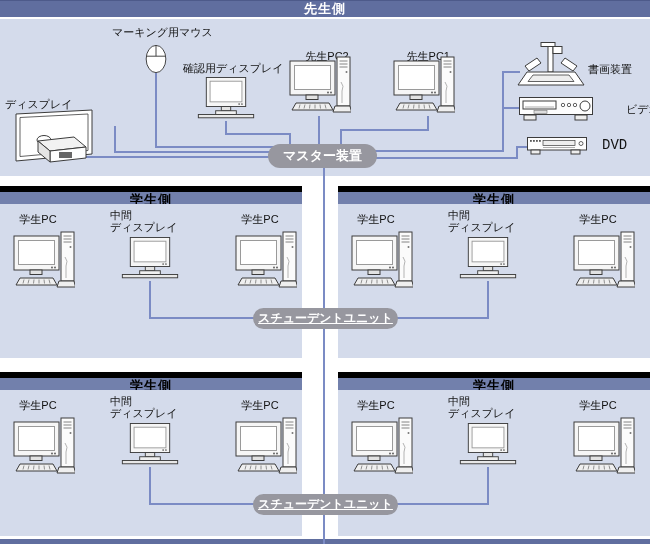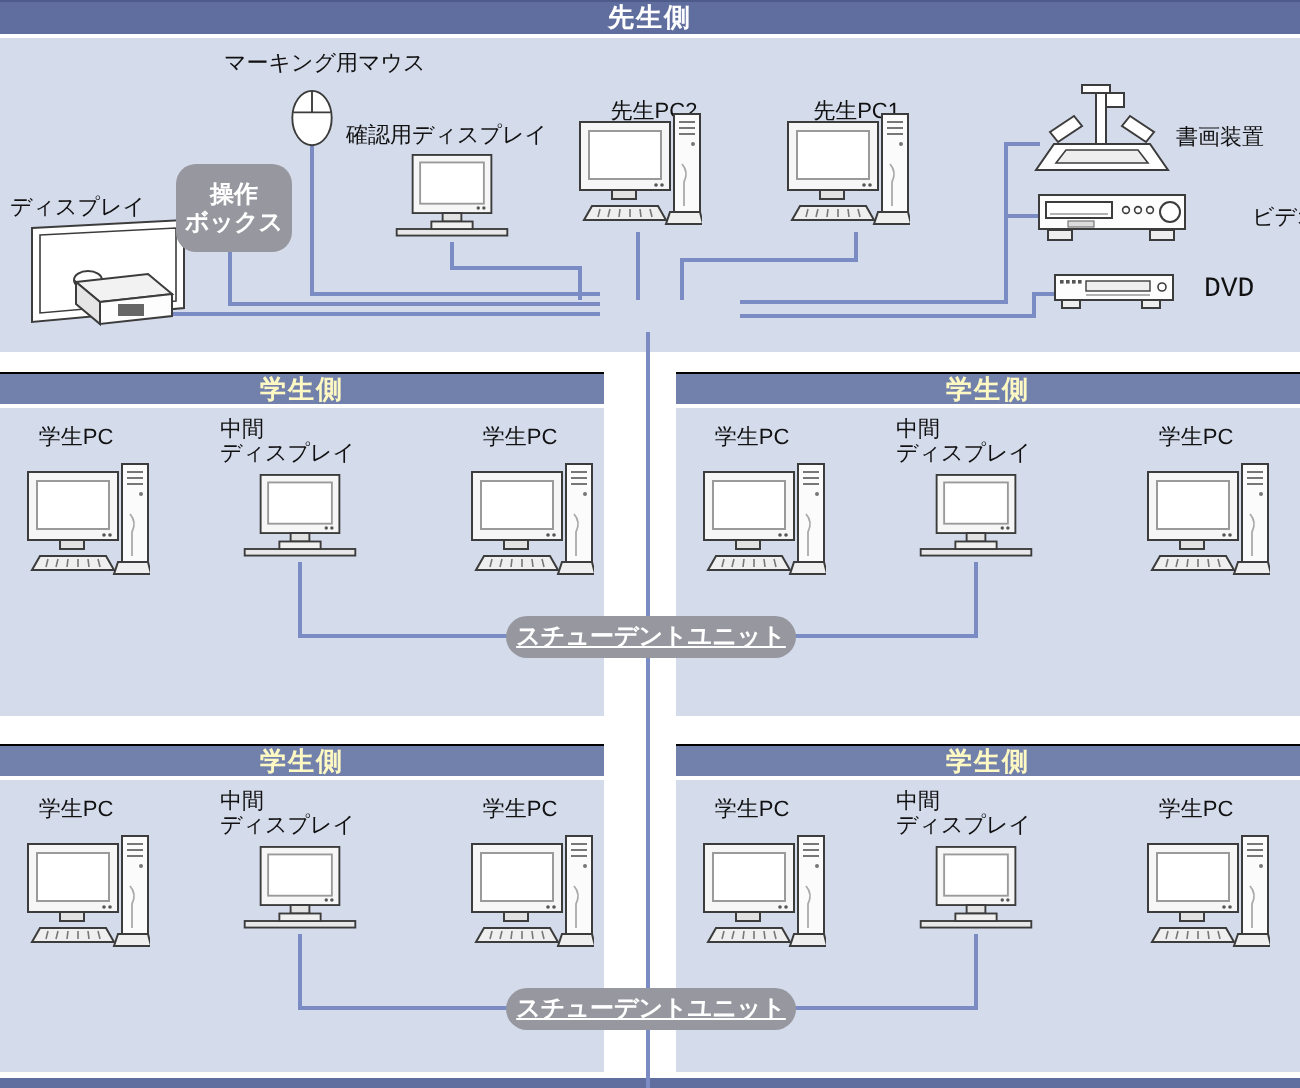--- a/index.html
+++ b/index.html
@@ -10,22 +10,22 @@
   .abs{position:absolute;}
   
   .bar{position:absolute;color:#fff;font-size:13px;font-weight:bold;
        display:flex;align-items:center;justify-content:center;letter-spacing:1px;}
   .bar-teacher{left:0;top:0;width:650px;height:16px;background:#606e9f;border-top:1px solid #4d5a8a;}
   .bar-bottom{left:0;top:539px;width:650px;height:5px;background:#606e9f;}
   
   .teacher-body{left:0;top:19px;width:650px;height:157px;background:#d4dbeb;}
   
   .ssec{position:absolute;}
-  .ssec .sbar{position:absolute;left:0;top:0;width:100%;height:15px;background:#7280ac;border-top:1px solid #000000;
-              color:#fef9c3;font-size:13px;font-weight:bold;display:flex;align-items:center;justify-content:center;letter-spacing:1px;}
+  .ssec .sbar{position:absolute;left:0;top:0;width:100%;height:15px;background:#7280ac;border-top:6px solid #000000;
+              color:#000000;font-size:13px;font-weight:bold;display:flex;align-items:center;justify-content:center;letter-spacing:1px;}
   .ssec .sbody{position:absolute;left:0;top:18px;width:100%;background:#d4dbeb;}
   .s-row1 .sbody{height:154px;}
   .s-row2 .sbody{height:146px;}
   
   .lbl{position:absolute;font-size:11px;line-height:12px;white-space:nowrap;color:#111;}
   .lbl-c{text-align:left;white-space:normal;}
   .lbl-dvd{font-size:14px;font-family:Liberation Mono, monospace;}
   
   .pill{position:absolute;background:#97979f;color:#fff;font-weight:bold;
         display:flex;align-items:center;justify-content:center;white-space:nowrap;}
@@ -229,33 +229,27 @@
     <polyline points="488,281 488,318 324,318"></polyline>
     <polyline points="150,467 150,504 324,504"></polyline>
     <polyline points="488,467 488,504 324,504"></polyline>
   </svg>
 
   <div class="lbl z2" style="left:5px;top:98px">ディスプレイ</div>
   <svg class="icon z2" style="left:12px;top:106px" width="96" height="58">
       <use href="#sym-projector"></use>
     </svg>
 
-  <div class="ctrl-box z3">
-    <div>
-      <div>操作</div>
-      <div>ボックス</div>
-    </div>
-  </div>
 
   <div class="lbl z2" style="left:112px;top:26px">マーキング用マウス</div>
   <svg class="icon z2" style="left:144px;top:44px" width="24" height="30">
       <use href="#sym-mouse"></use>
     </svg>
 
-  <div class="lbl z2" style="left:173px;top:62px">確認用ディスプレイ</div>
+  <div class="lbl z2" style="left:183px;top:62px">確認用ディスプレイ</div>
   <svg class="icon z2" style="left:196px;top:77px" width="60" height="45">
       <use href="#sym-monitor"></use>
     </svg>
 
   <div class="lbl z2" style="left:305px;top:50px;width:44px;text-align:center">先生PC2</div>
   <svg class="icon z2" style="left:289px;top:56px" width="62" height="62">
       <use href="#sym-pc"></use>
     </svg>
 
   <div class="lbl z2" style="left:406px;top:50px;width:44px;text-align:right">先生PC1</div>
@@ -271,20 +265,23 @@
   <svg class="icon z2" style="left:519px;top:97px" width="74" height="24">
       <use href="#sym-vcr"></use>
     </svg>
   <div class="lbl z2" style="left:626px;top:103px">ビデオ</div>
 
   <svg class="icon z2" style="left:527px;top:137px" width="60" height="20">
       <use href="#sym-dvd"></use>
     </svg>
   <div class="lbl lbl-dvd z2" style="left:602px;top:139px">DVD</div>
 
+  <div class="pill pill-master z3">
+    <span>マスター装置</span>
+  </div>
   <div class="pill pill-unit pill-unit1 z3">
     <span>スチューデントユニット</span>
   </div>
   <div class="pill pill-unit pill-unit2 z3">
     <span>スチューデントユニット</span>
   </div>
 
 </div>
 
 </body></html>

